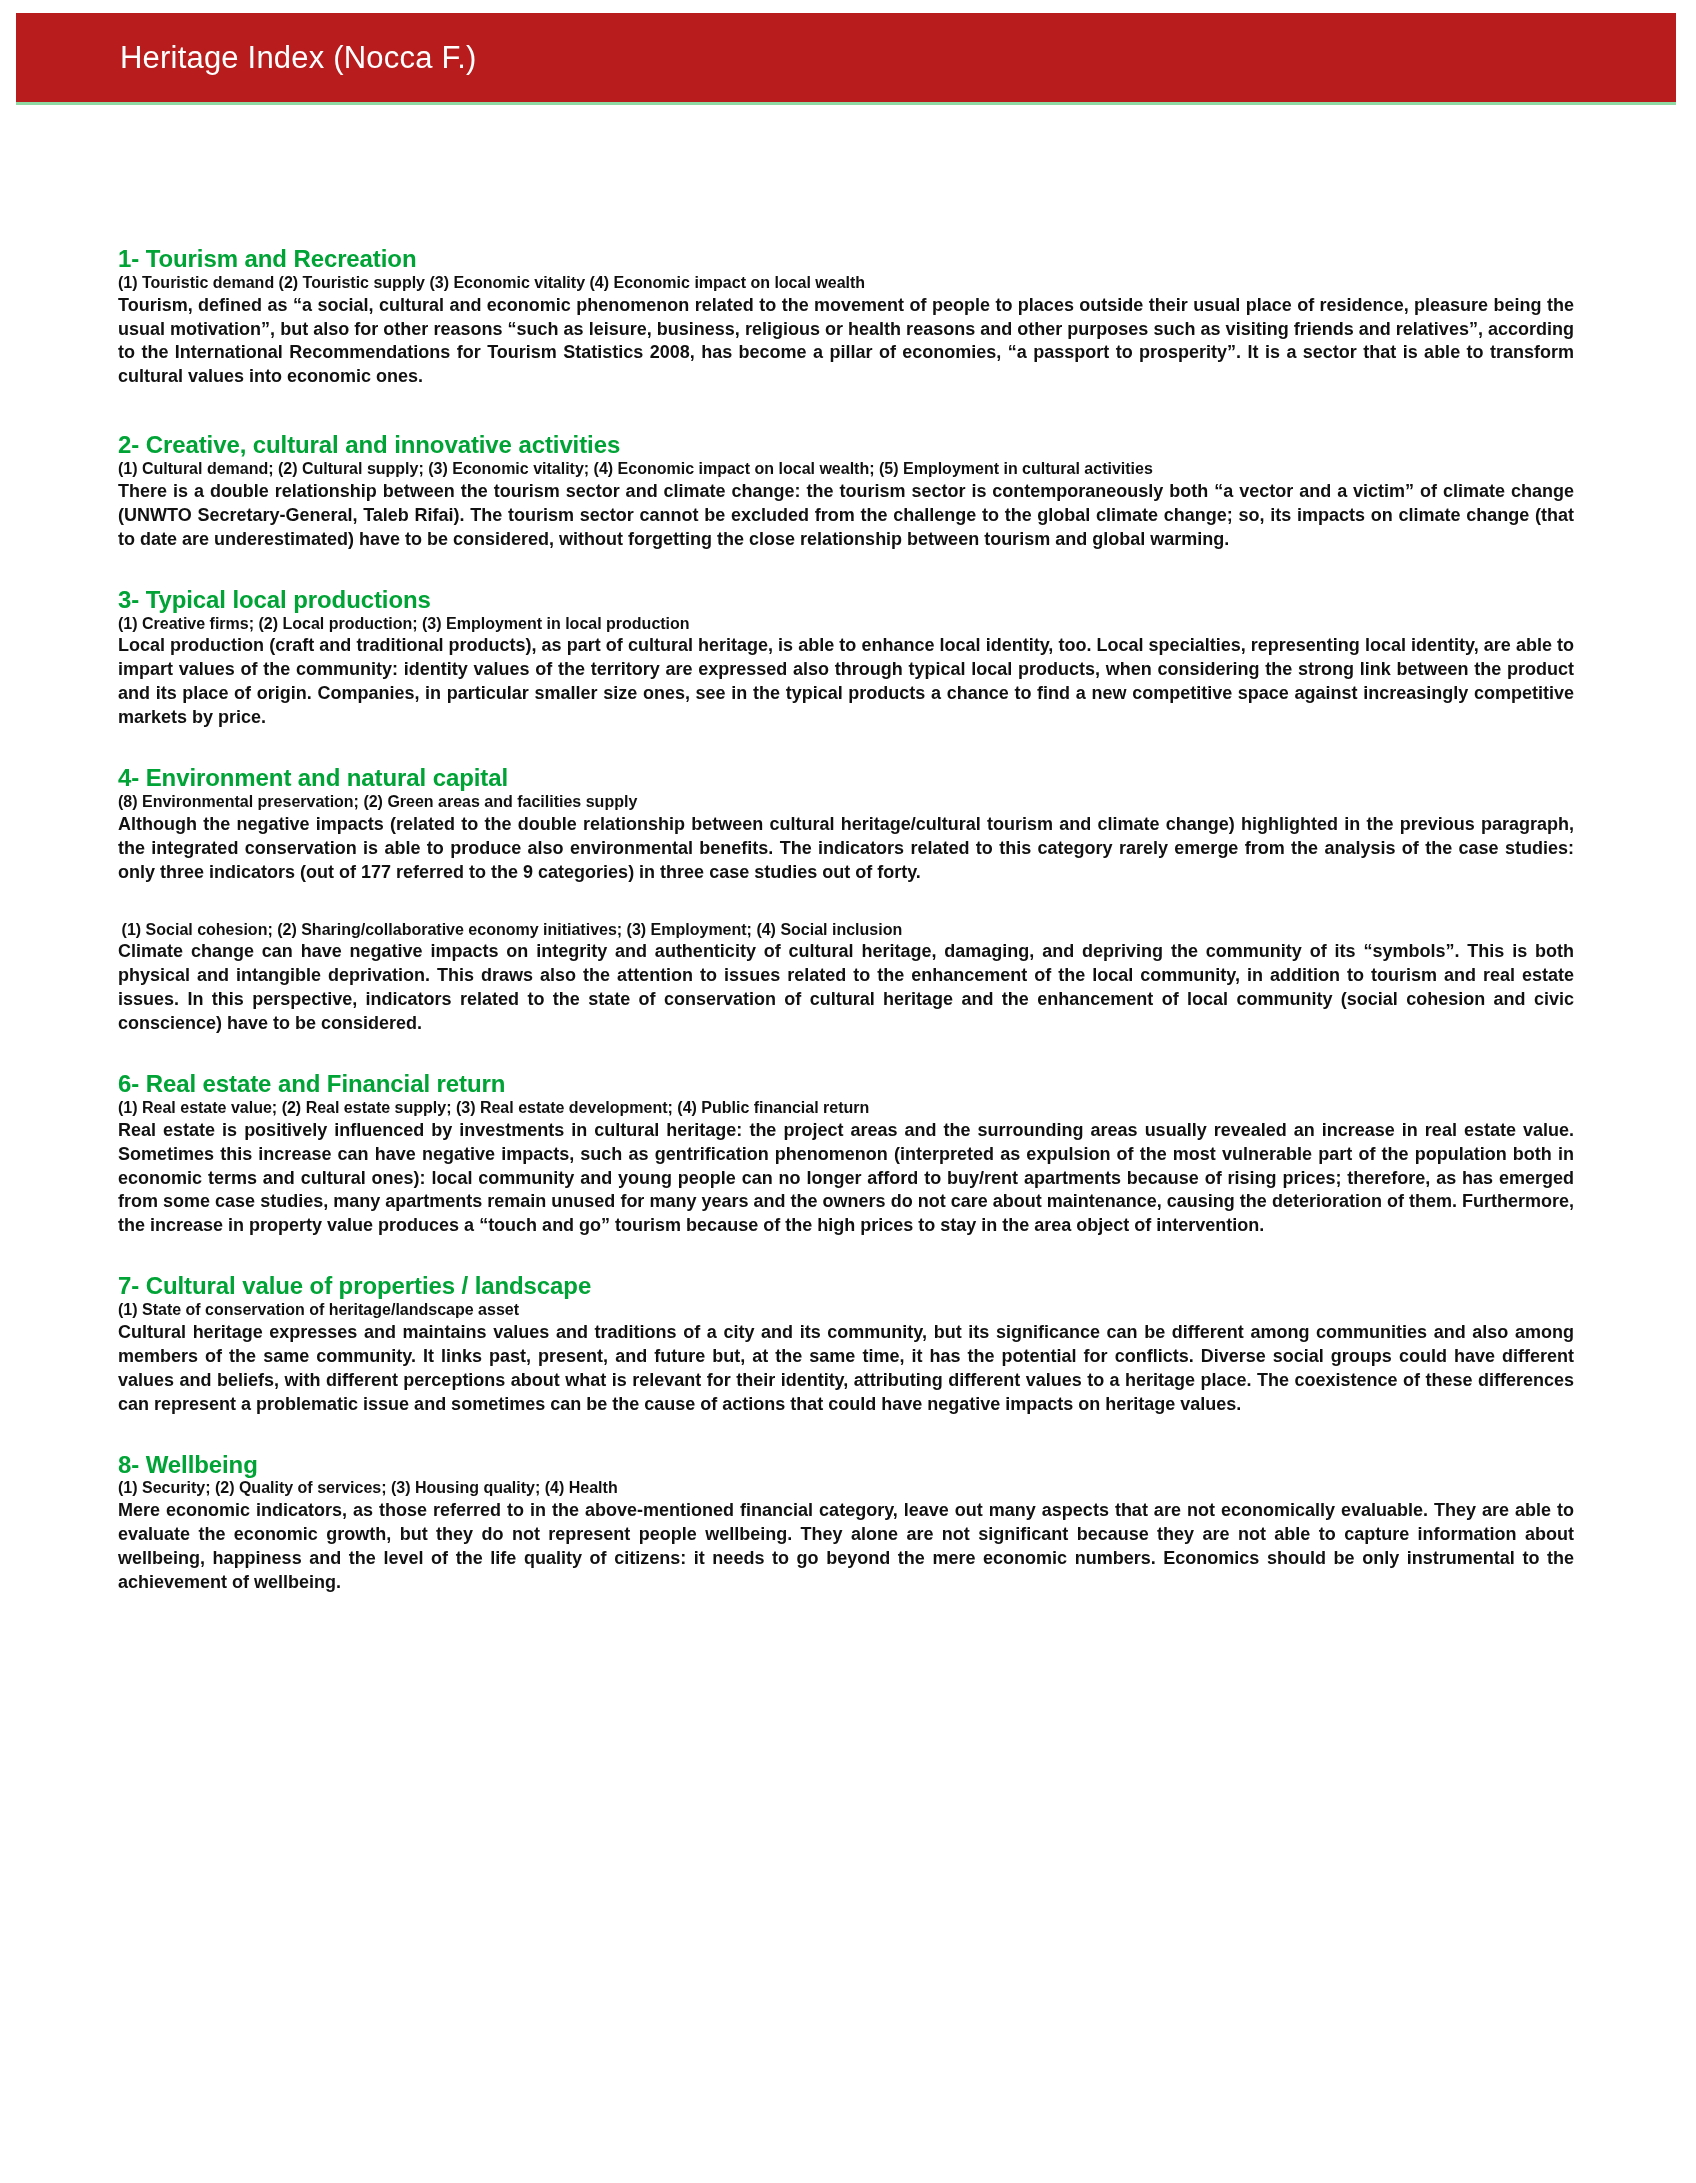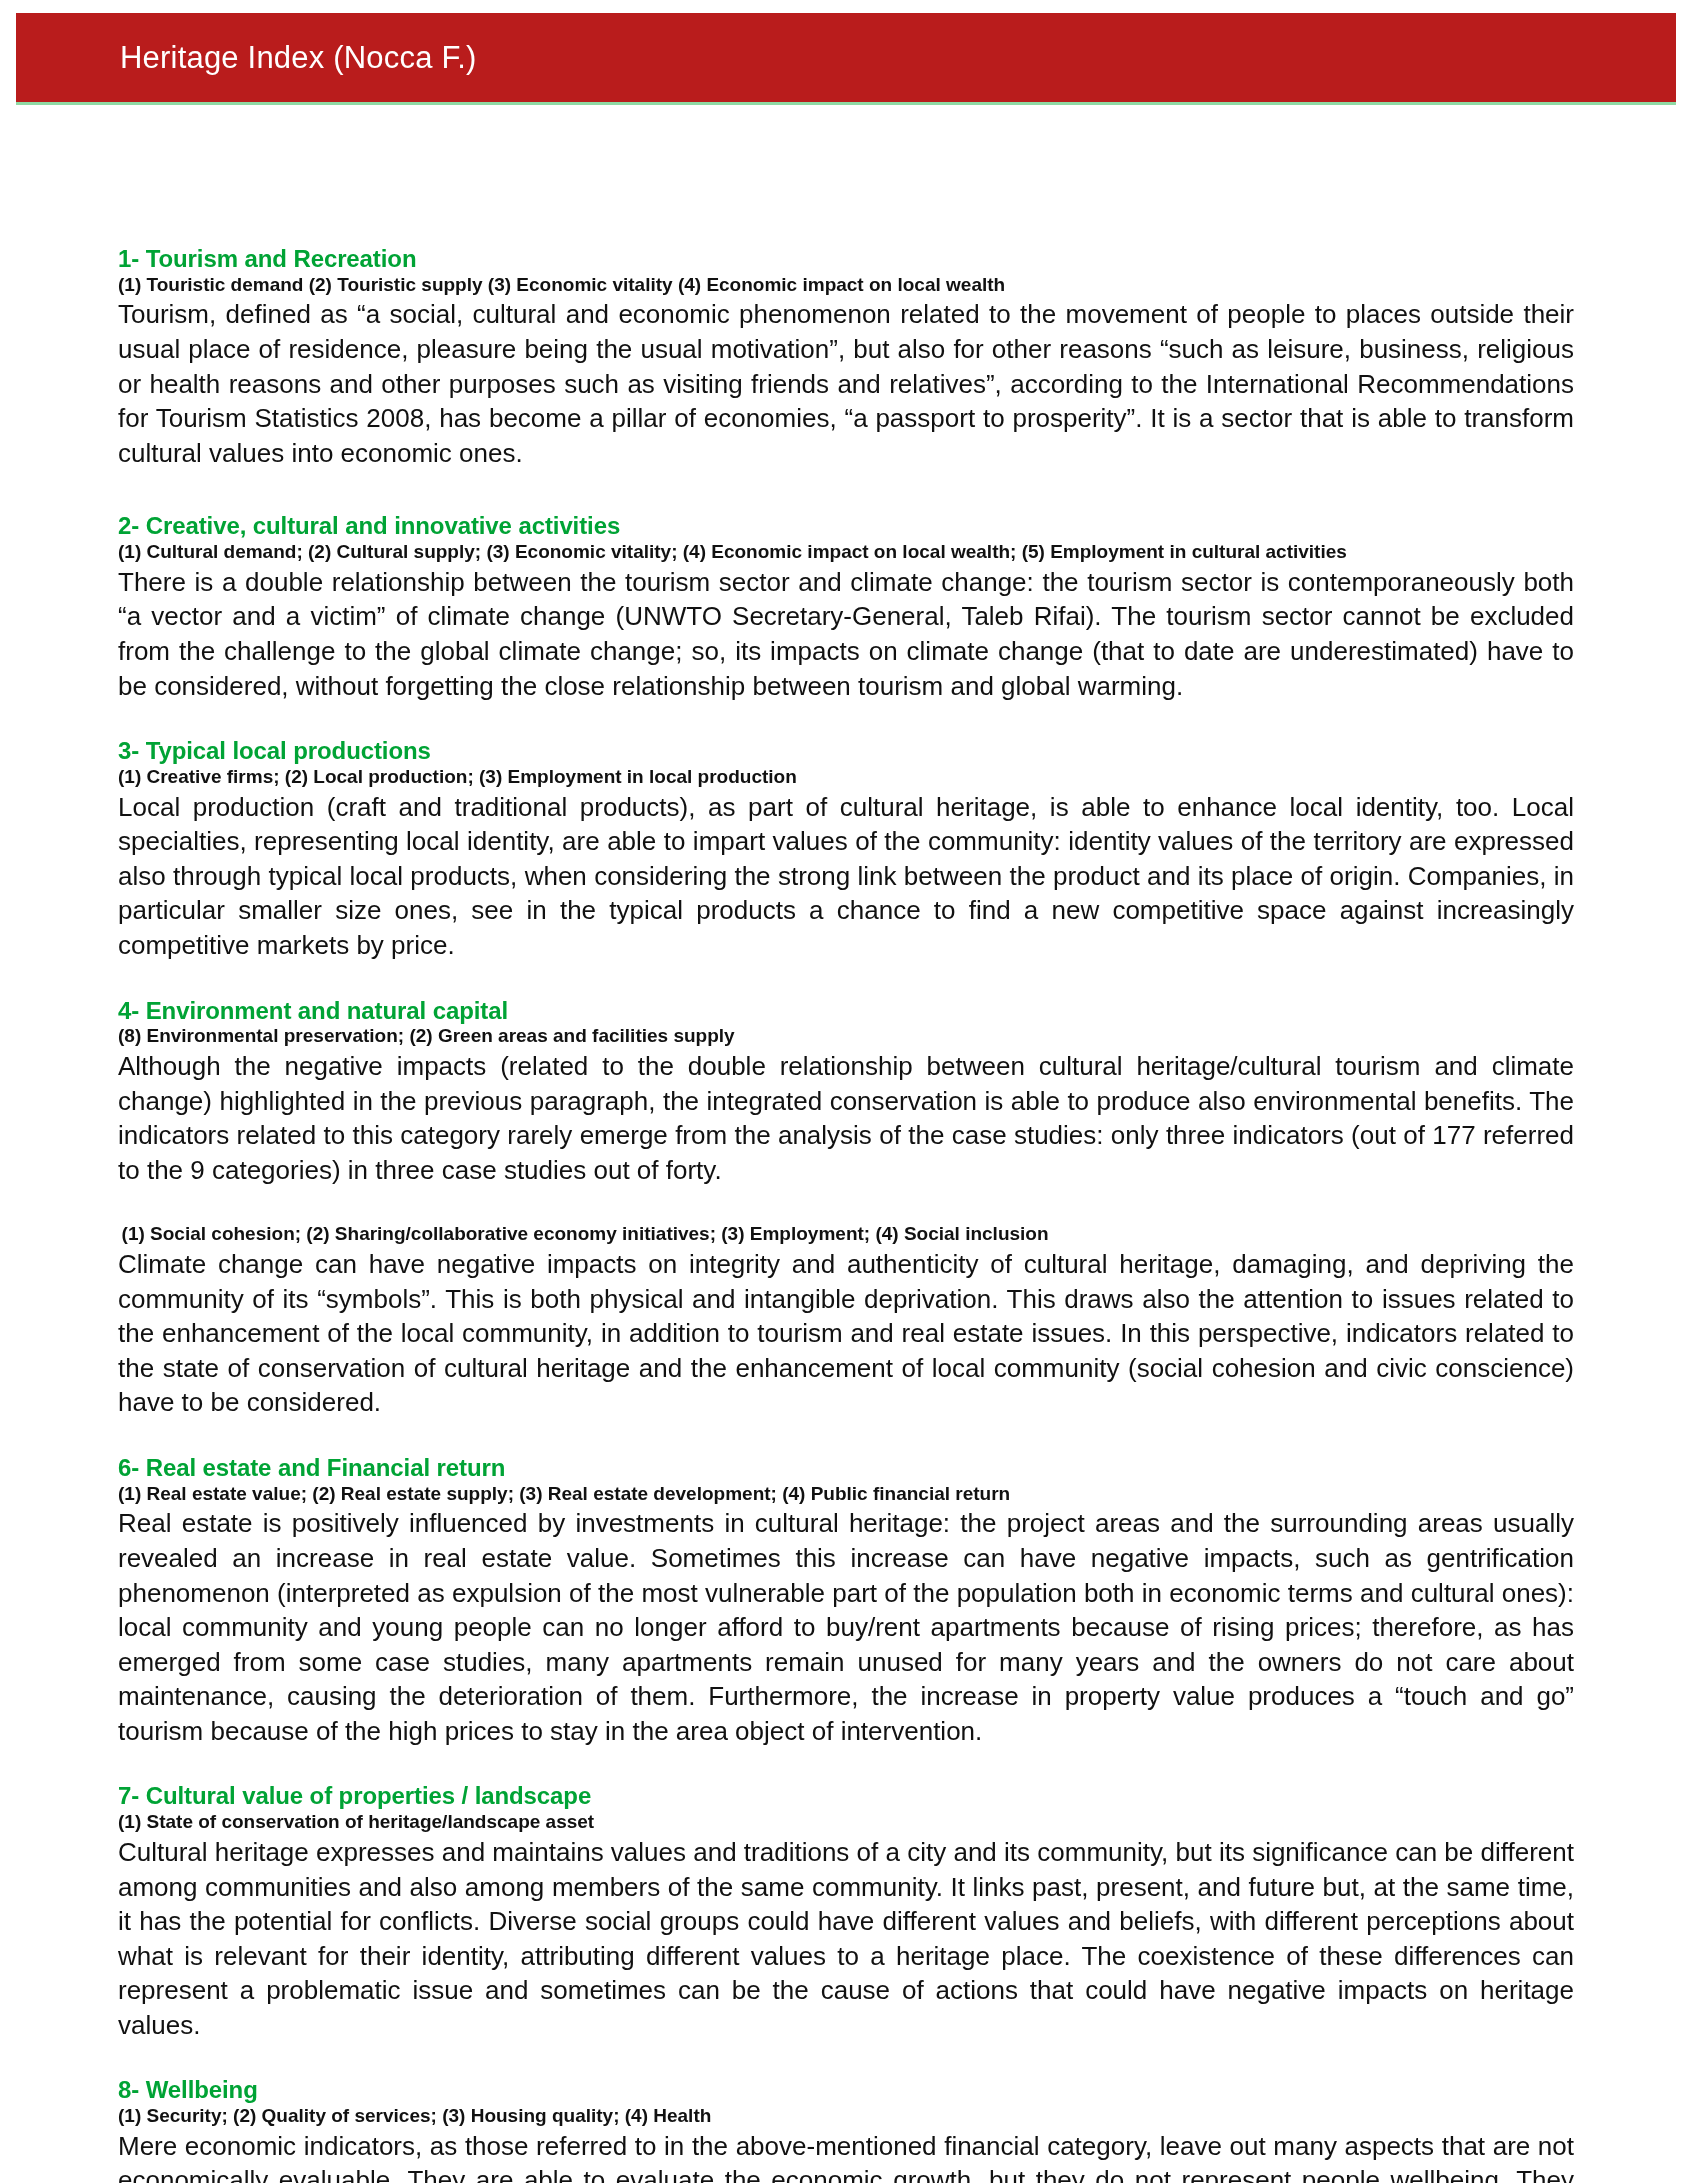--- a/index.html
+++ b/index.html
@@ -66,31 +66,31 @@
   .section-heading {
     color: #00A335;
     font-size: 24px;
     font-weight: bold;
     line-height: 1.08;
     margin: 0 0 0.9px 0;
     letter-spacing: -0.1px;
   }
 
   .section-indicators {
-    font-size: 19px;
+    font-size: 16px;
     font-weight: bold;
     line-height: 1.30;
     margin: 0 0 0 0;
     color: #111111;
     text-align: left;
   }
 
   .section-body {
-    font-size: 26px;
-    font-weight: 400;
+    font-size: 18px;
+    font-weight: 700;
     line-height: 1.33;
     margin: 0;
     color: #111111;
     text-align: justify;
     text-justify: inter-word;
     hyphens: none;
   }
 
   
   .gap-lg  { height: 43px; }

